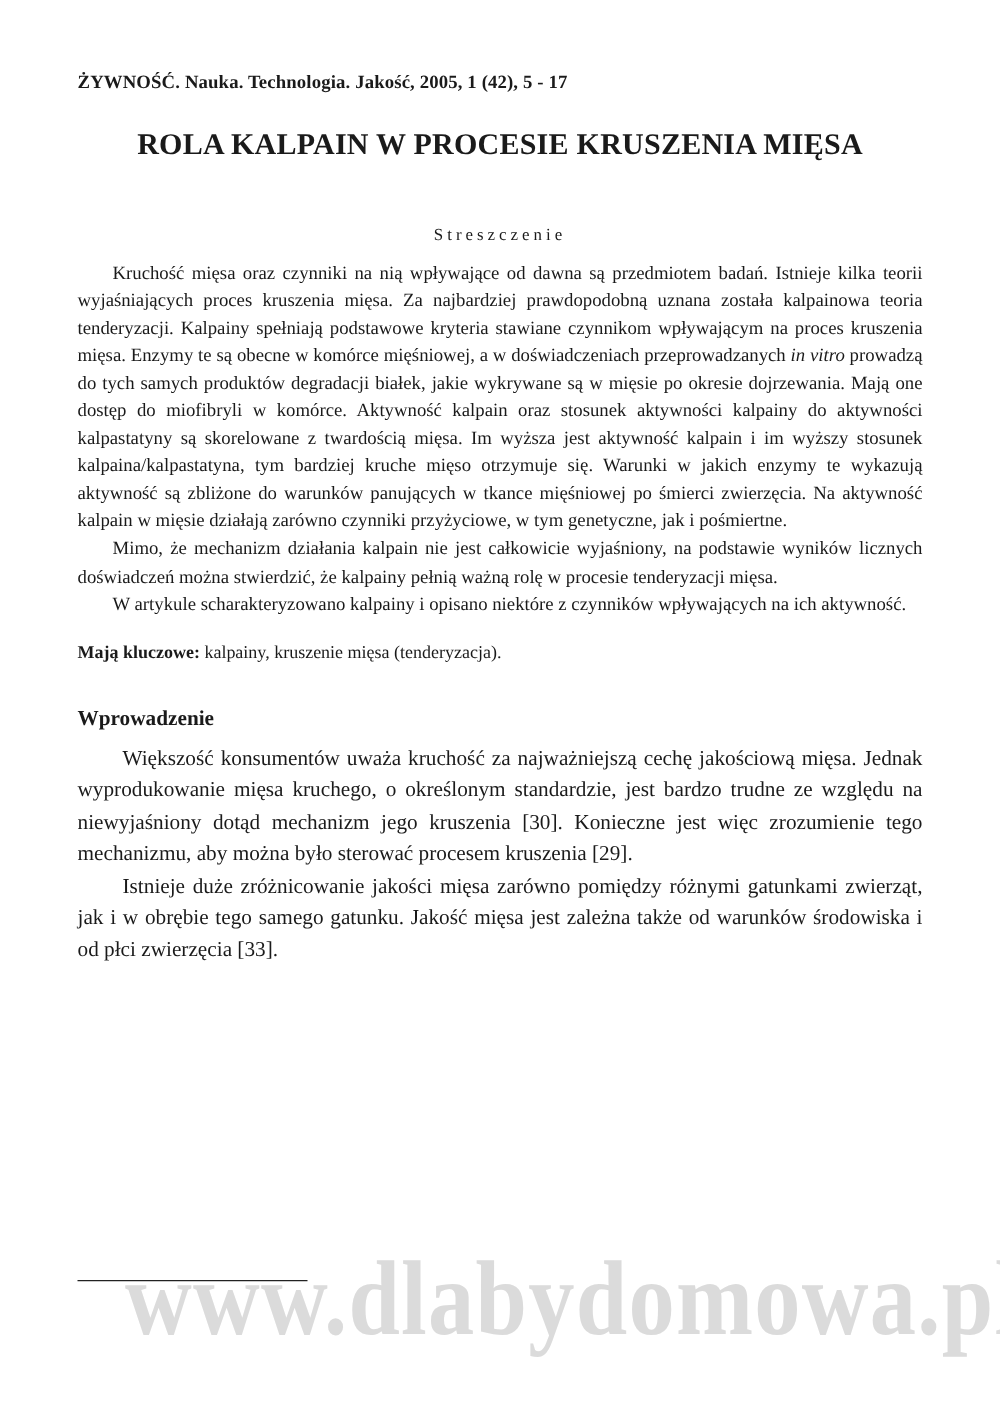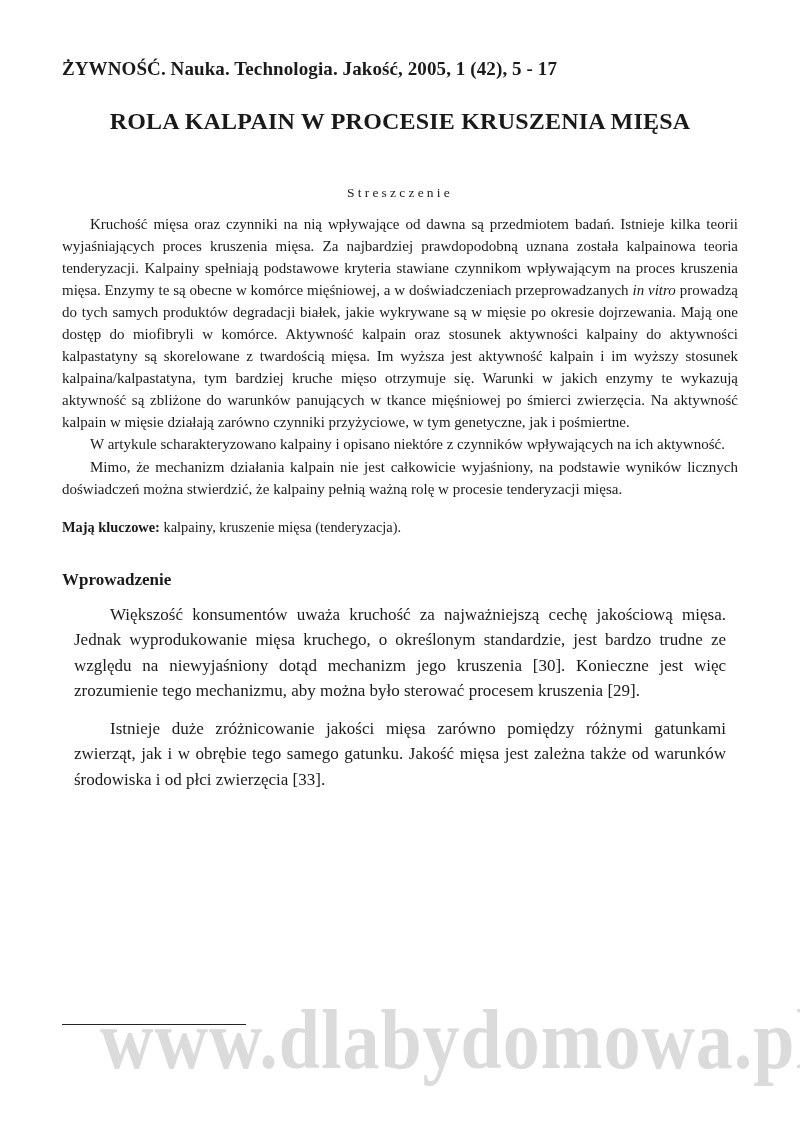--- a/index.html
+++ b/index.html
@@ -48,21 +48,21 @@
     transform-origin: left top;
   }
 
   .content {
     position: relative;
     z-index: 1;
   }
 
   .journal-line {
     font-family: "Liberation Serif", serif;
-    font-size: 19px;
+    font-size: 15px;
     font-weight: bold;
     padding-top: 58px;
     letter-spacing: 0.1px;
   }
 
   .author {
     margin-top: 118px;
     font-size: 16.5px;
     letter-spacing: 0.4px;
   }
@@ -107,21 +107,21 @@
     font-weight: bold;
   }
 
   .body-text {
     margin-top: 9px;
     font-size: 17px;
     line-height: 1.5;
     text-align: justify;
   }
   .body-text p {
-    margin: 12px;
+    margin: 0;
     text-indent: 36px;
   }
 
   .footnote-rule {
     position: absolute;
     left: 62px;
     top: 1024px;
     width: 184px;
     border-top: 1px solid #222;
     z-index: 1;
@@ -152,22 +152,22 @@
 
     <div class="journal-line">ŻYWNOŚĆ. Nauka. Technologia. Jakość, 2005, 1 (42), 5 - 17</div>
 
 
     <div class="title">ROLA KALPAIN W PROCESIE KRUSZENIA MIĘSA</div>
 
     <div class="abstract-heading">Streszczenie</div>
 
     <div class="abstract">
       <p><span>Kruchość mięsa oraz czynniki na nią wpływające od dawna są przedmiotem badań. Istnieje kilka teorii wyjaśniających proces kruszenia mięsa. Za najbardziej prawdopodobną uznana została kalpainowa teoria tenderyzacji. Kalpainy spełniają podstawowe kryteria stawiane czynnikom wpływającym na proces kruszenia mięsa. Enzymy te są obecne w komórce mięśniowej, a w doświadczeniach przeprowadzanych </span><span class="it">in vitro</span><span> prowadzą do tych samych produktów degradacji białek, jakie wykrywane są w mięsie po okresie dojrzewania. Mają one dostęp do miofibryli w komórce. Aktywność kalpain oraz stosunek aktywności kalpainy do aktywności kalpastatyny są skorelowane z twardością mięsa. Im wyższa jest aktywność kalpain i im wyższy stosunek kalpaina/kalpastatyna, tym bardziej kruche mięso otrzymuje się. Warunki w jakich enzymy te wykazują aktywność są zbliżone do warunków panujących w tkance mięśniowej po śmierci zwierzęcia. Na aktywność kalpain w mięsie działają zarówno czynniki przyżyciowe, w tym genetyczne, jak i pośmiertne.</span></p>
+      <p>Mimo, że mechanizm działania kalpain nie jest całkowicie wyjaśniony, na podstawie wyników licznych doświadczeń można stwierdzić, że kalpainy pełnią ważną rolę w procesie tenderyzacji mięsa.</p>
       <p>W artykule scharakteryzowano kalpainy i opisano niektóre z czynników wpływających na ich aktywność.</p>
-      <p>Mimo, że mechanizm działania kalpain nie jest całkowicie wyjaśniony, na podstawie wyników licznych doświadczeń można stwierdzić, że kalpainy pełnią ważną rolę w procesie tenderyzacji mięsa.</p>
     </div>
 
     <div class="keywords">
       <b>Mają kluczowe:</b><span> kalpainy, kruszenie mięsa (tenderyzacja).</span>
     </div>
 
     <div class="section-heading">Wprowadzenie</div>
 
     <div class="body-text">
       <p>Większość konsumentów uważa kruchość za najważniejszą cechę jakościową mięsa. Jednak wyprodukowanie mięsa kruchego, o określonym standardzie, jest bardzo trudne ze względu na niewyjaśniony dotąd mechanizm jego kruszenia [30]. Konieczne jest więc zrozumienie tego mechanizmu, aby można było sterować procesem kruszenia [29].</p>

